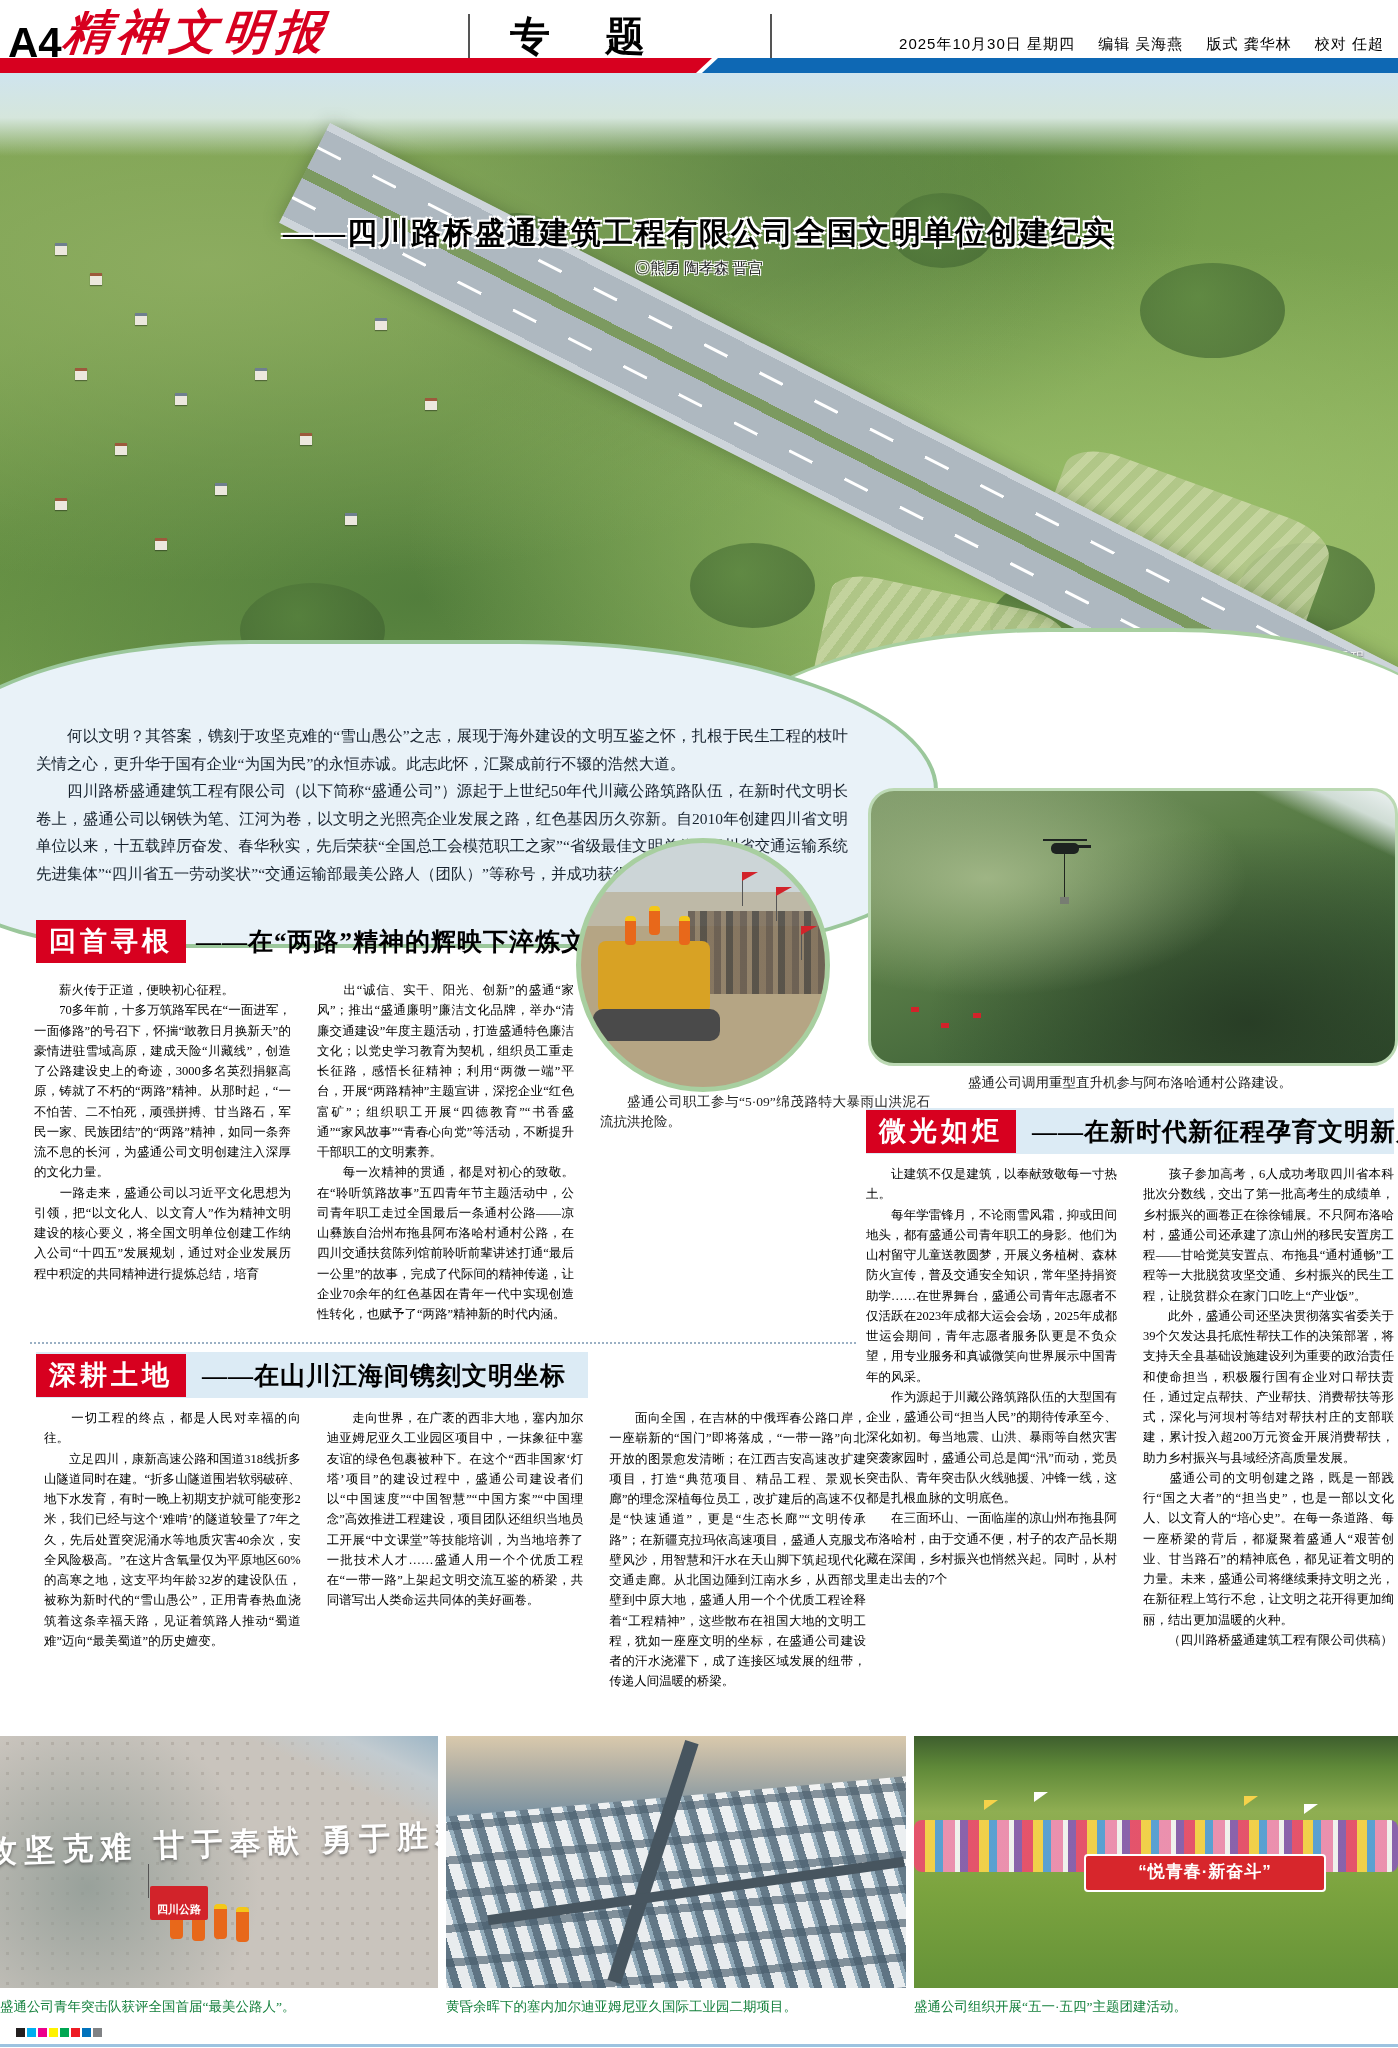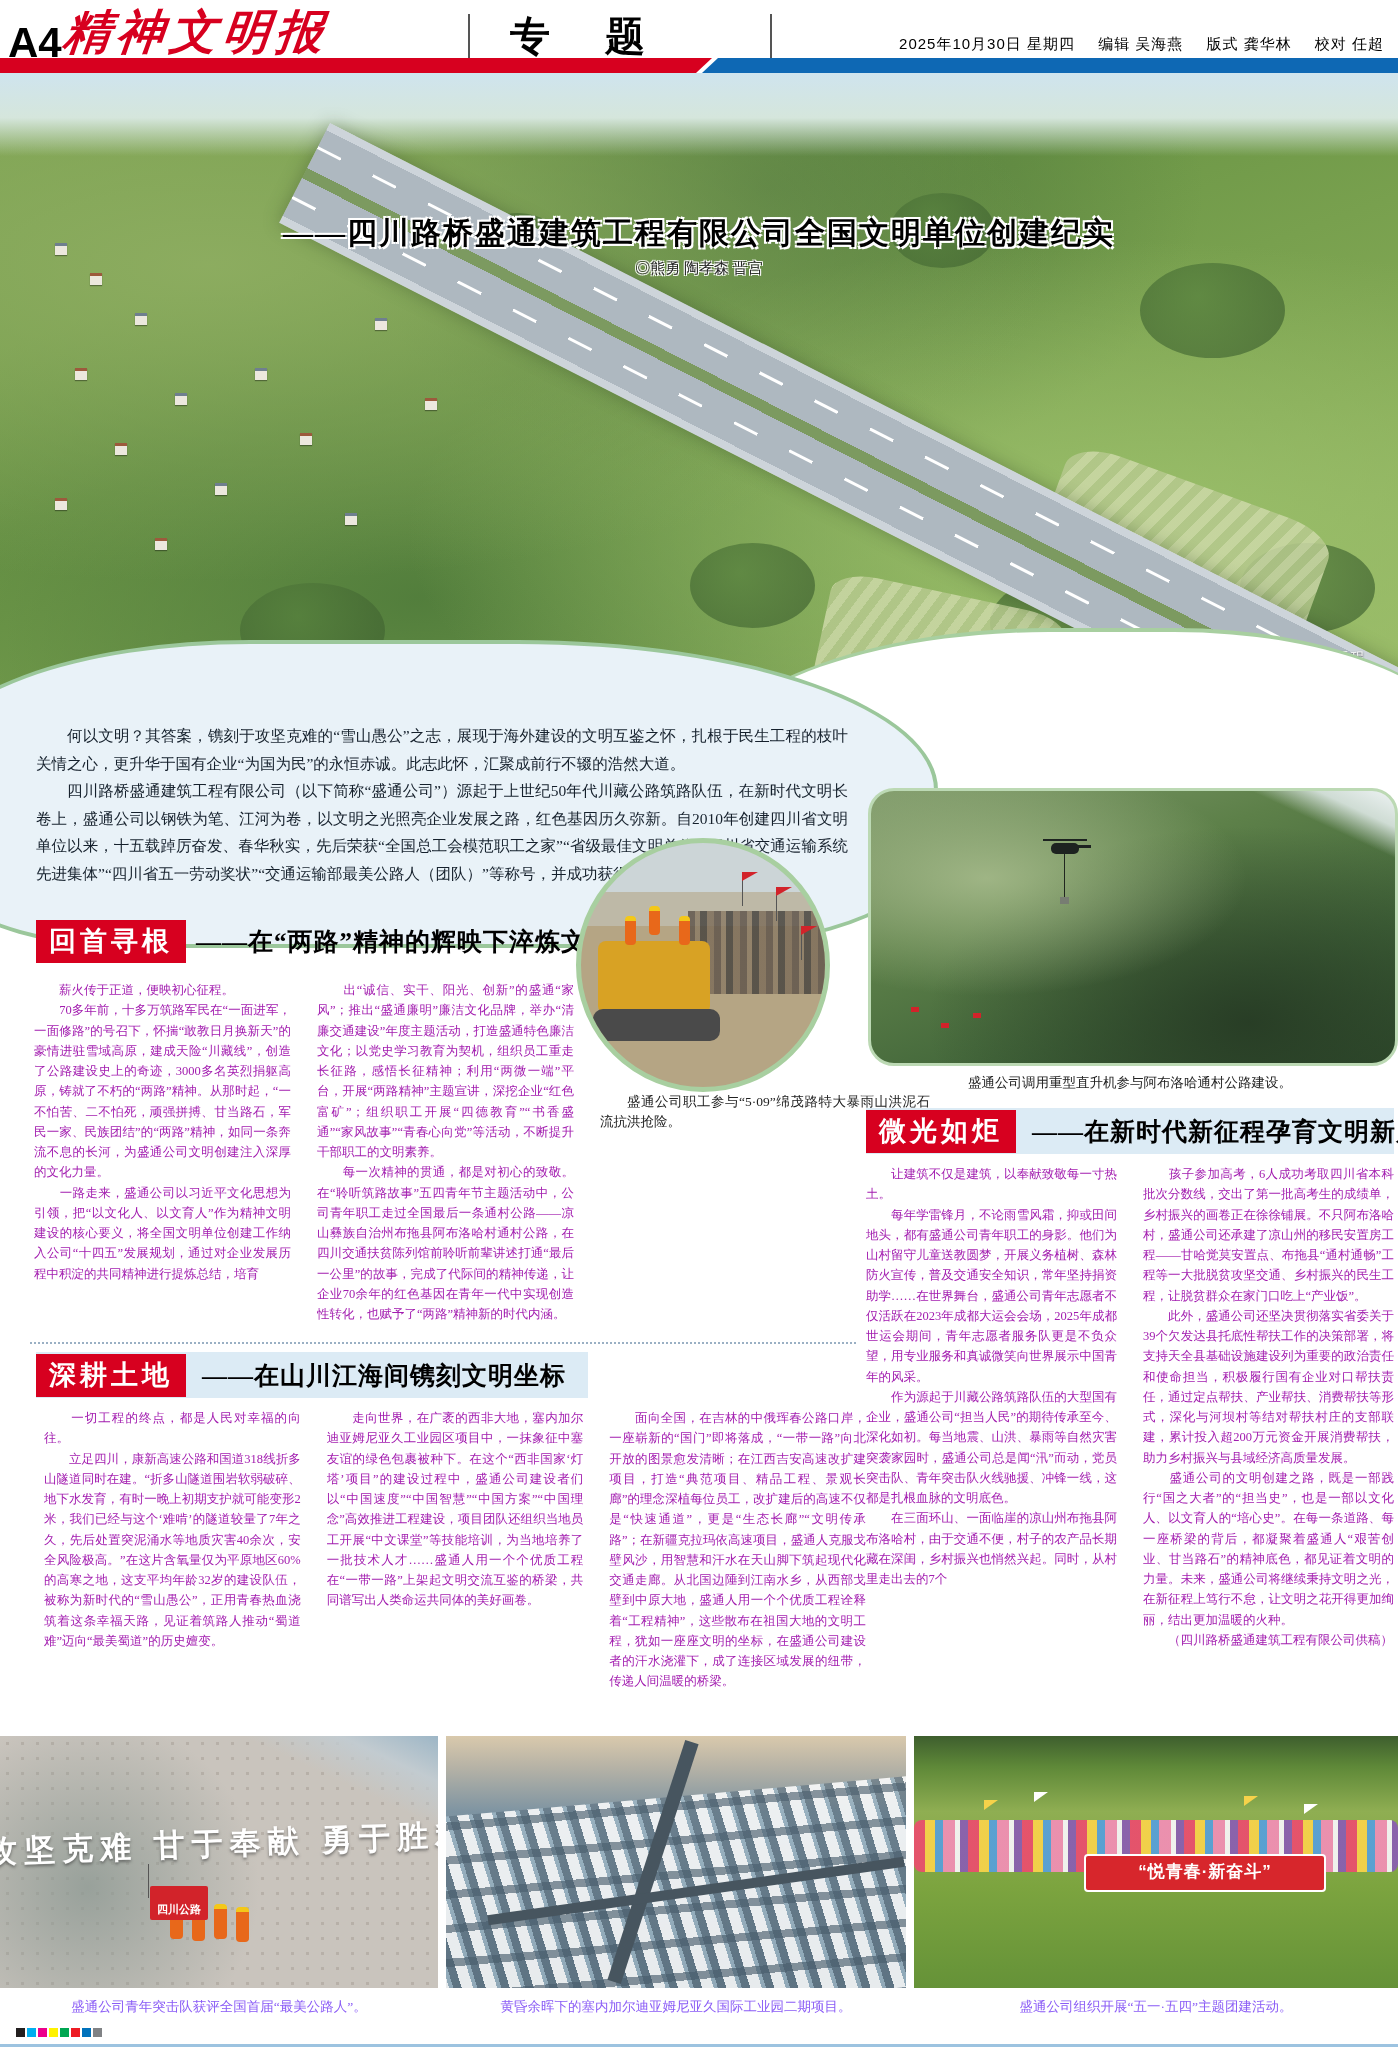--- a/index.html
+++ b/index.html
@@ -84,21 +84,21 @@
   .pole{position:absolute;width:1px;height:34px;background:#555;}
   .circle-cap{position:absolute;left:600px;top:1092px;width:330px;z-index:3;
     font:400 13.5px/1.5 "Liberation Serif",serif;color:#222;text-align:justify;text-indent:2em;}
   
   .sec-head{position:absolute;display:flex;align-items:center;gap:16px;height:46px;z-index:2;}
   .sec-head.band{background:#dcebf5;}
   .sec-label{flex:none;width:150px;height:43px;background:#d7001f;color:#fff;text-align:center;
     font:700 27px/43px "Liberation Sans",sans-serif;letter-spacing:4px;}
   .sec-title{font:700 25px/1 "Liberation Serif",serif;color:#000;letter-spacing:1px;white-space:nowrap;}
   .cols{position:absolute;display:flex;gap:26px;z-index:2;}
-  .col{flex:1;font:400 12.5px/1.62 "Liberation Serif",serif;color:#a21caf;text-align:justify;
+  .col{flex:1;font:400 12.5px/1.62 "Liberation Serif",serif;color:#000000;text-align:justify;
     white-space:pre-line;overflow:hidden;}
   .dotted{position:absolute;left:30px;top:1342px;width:826px;border-top:2px dotted #9ab0c4;z-index:1;}
   
   .bphoto{position:absolute;top:1736px;height:252px;overflow:hidden;z-index:1;}
   .bp1{left:0;width:438px;
     background:
       linear-gradient(205deg,#9db6c6 0%,#c2cbd0 10%,rgba(0,0,0,0) 20%),
       radial-gradient(circle at 20% 60%,rgba(140,152,146,.8) 0%,rgba(140,152,146,0) 45%),
       radial-gradient(#b7b0a8 14%,rgba(0,0,0,0) 15%) 0 0/15px 15px,
       #c9c4bd;}
@@ -115,21 +115,21 @@
       repeating-linear-gradient(78deg,rgba(255,255,255,.95) 0 11px,rgba(160,185,200,.85) 11px 15px,rgba(95,115,130,.7) 15px 23px);}
   .proad{position:absolute;background:#47555f;}
   .bp3{left:914px;width:484px;
     background:linear-gradient(180deg,#3e5e2e 0%,#5e8838 12%,#8fae52 30%,#7ca43f 60%,#659238 100%);}
   .crowd3{position:absolute;left:0;top:84px;width:100%;height:52px;border-radius:8px;opacity:.95;
     background:repeating-linear-gradient(90deg,#e94f6d 0 11px,#f6d24a 11px 21px,#58a0d8 21px 29px,#f08fb3 29px 41px,#f5f5f5 41px 46px,#8a5fb0 46px 54px);}
   .banner3{position:absolute;left:170px;top:118px;width:238px;height:34px;background:#d7262c;border:2px solid #fff;
     border-radius:4px;font:700 17px/32px "Liberation Sans",sans-serif;color:#fff;text-align:center;letter-spacing:1px;}
   .pennant{position:absolute;width:0;height:0;border-top:10px solid #f6d24a;border-right:14px solid transparent;}
   .pennant.w{border-top-color:#fff;}
-  .bcap{position:absolute;top:1998px;font:400 13.5px/1.3 "Liberation Serif",serif;color:#8b5cf6;text-align:center;z-index:1;}
+  .bcap{position:absolute;top:1998px;font:400 13.5px/1.3 "Liberation Serif",serif;color:#15803d;text-align:left;z-index:1;}
   
   .colorbar{position:absolute;left:16px;top:2028px;display:flex;gap:2px;z-index:1;}
   .colorbar i{width:9px;height:9px;display:block;}
   .colorbar i:nth-child(1){background:#231f20;} .colorbar i:nth-child(2){background:#00aeef;}
   .colorbar i:nth-child(3){background:#ec008c;} .colorbar i:nth-child(4){background:#fff200;}
   .colorbar i:nth-child(5){background:#00a651;} .colorbar i:nth-child(6){background:#ed1c24;}
   .colorbar i:nth-child(7){background:#0072bc;} .colorbar i:nth-child(8){background:#808285;}
   .bottomrule{position:absolute;left:0;top:2044px;width:100%;height:3px;background:#9cc3e0;}
 </style>
 </head>

